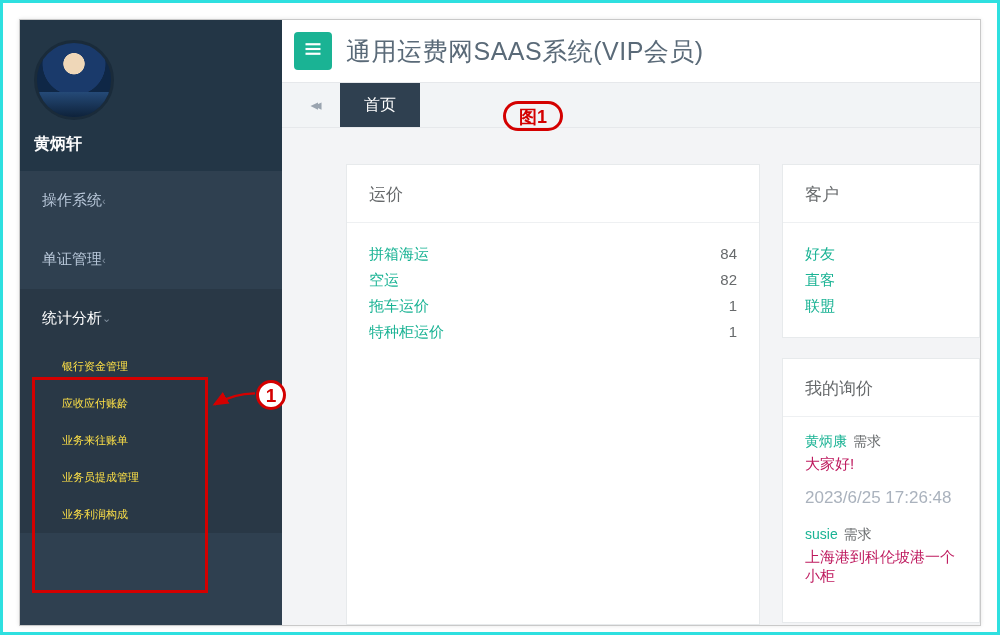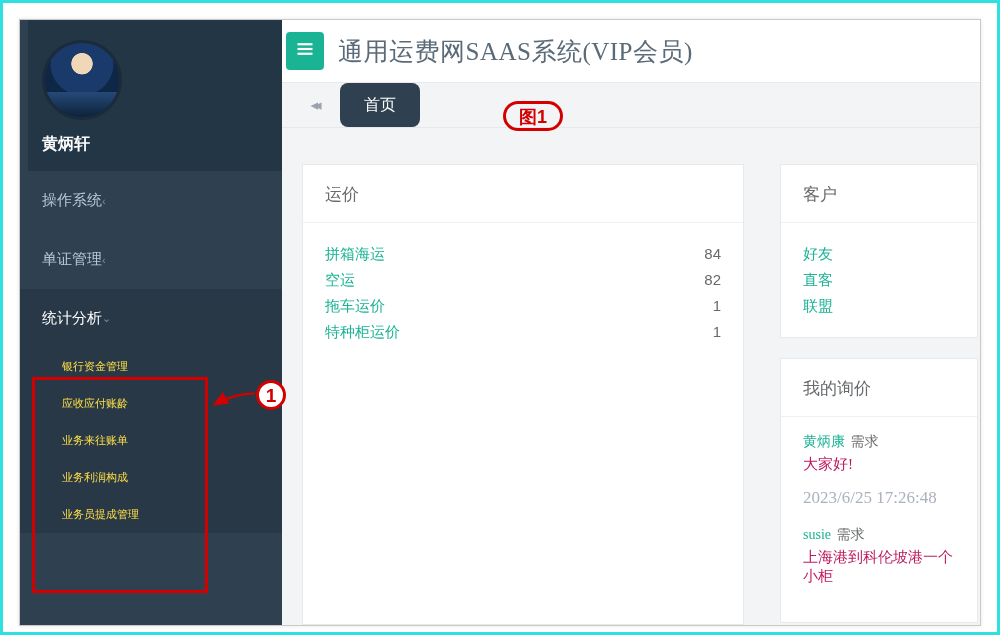--- a/index.html
+++ b/index.html
@@ -26,21 +26,20 @@
     background: #2f4050;
     color: #a7b1c2;
     display: flex;
     flex-direction: column;
     font-size: 15px;
     flex-shrink: 0;
   }
   .profile {
     background: #233646;
     padding: 20px 0 16px 14px;
-    margin-left: 8px;
   }
   .avatar {
     width: 80px; height: 80px;
     border-radius: 50%;
     background: radial-gradient(circle at 50% 28%, #efd7b8 0 16%, #1a3a6b 17% 48%, #0f2746 49% 100%);
     border: 3px solid #1a2b3a;
     position: relative;
     overflow: hidden;
   }
   .avatar::after {
@@ -119,22 +118,21 @@
     display: flex;
     flex-direction: column;
     background: #f3f4f6;
     min-width: 0;
   }
   .topbar {
     height: 62px;
     background: #fff;
     display: flex;
     align-items: center;
-    padding-left: 4px;
-    font-family: Liberation Serif, serif;
+    padding-left: 12px;
   }
   .hamburger {
     width: 38px; height: 38px;
     background: #1ab394;
     border-radius: 4px;
     display: flex; align-items: center; justify-content: center;
     color: #fff;
     margin-right: 14px;
     cursor: pointer;
   }
@@ -159,28 +157,28 @@
     color: #9aa4af;
     cursor: pointer;
   }
   .tab {
     background: #2f4050;
     color: #fff;
     padding: 0 24px;
     display: flex; align-items: center;
     font-size: 16px;
     margin-left: 4px;
-    border-radius: 8px;
   }
   .content {
     flex: 1;
     padding: 36px 0 0 20px;
     display: flex;
-    gap: 36px;
+    gap: 22px;
     overflow: hidden;
+    margin-left: 44px;
   }
   .panel {
     background: #fff;
     border: 1px solid #e7eaec;
   }
   .panel .hd {
     padding: 18px 22px 16px 22px;
     font-size: 17px;
     color: #676a6c;
     border-bottom: 1px solid #eef0f2;
@@ -194,21 +192,20 @@
     line-height: 26px;
   }
   .freight-row .label { color: #1ab394; cursor: pointer; }
   .freight-row .val { color: #676a6c; }
   .right-col {
     width: 198px;
     flex-shrink: 0;
     display: flex;
     flex-direction: column;
     gap: 20px;
-    font-family: Liberation Serif, serif;
   }
   .customer-panel .bd .link { color: #1ab394; line-height: 26px; cursor:pointer; }
   .inquiry-panel .bd { padding-top: 16px; }
   .inq-item { margin-bottom: 18px; font-size: 14px; }
   .inq-name { color: #1ab394; display:inline; }
   .inq-tag { color: #676a6c; display:inline; margin-left:2px; }
   .inq-msg { color: #be185d; margin-top: 4px; font-size: 15px; }
   .inq-time { color: #aab2bd; margin-top: 14px; font-size: 17px; }
 </style>
 </head>
@@ -233,22 +230,22 @@
         </li>
         <li class="active">
           <span>统计分析</span>
           <span class="chev">⌄</span>
         </li>
       </ul>
       <ul class="submenu">
         <li><span>银行资金管理</span></li>
         <li><span>应收应付账龄</span></li>
         <li><span>业务来往账单</span></li>
+        <li><span>业务员提成管理</span></li>
         <li><span>业务利润构成</span></li>
-        <li><span>业务员提成管理</span></li>
       </ul>
     </aside>
 
     <main class="main">
       <div class="topbar">
         <div class="hamburger">
           <span>
             <svg viewBox="0 0 24 24">
                 <rect x="3" y="5" width="18" height="2.6"></rect>
                 <rect x="3" y="10.7" width="18" height="2.6"></rect>

